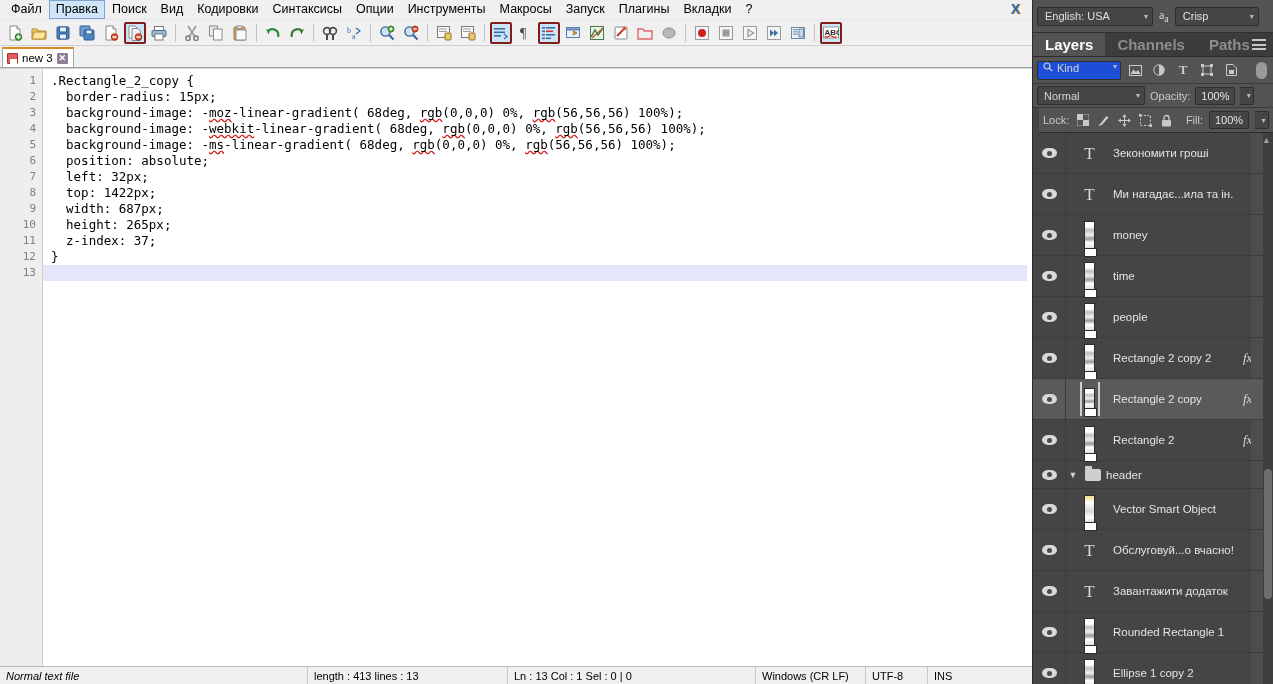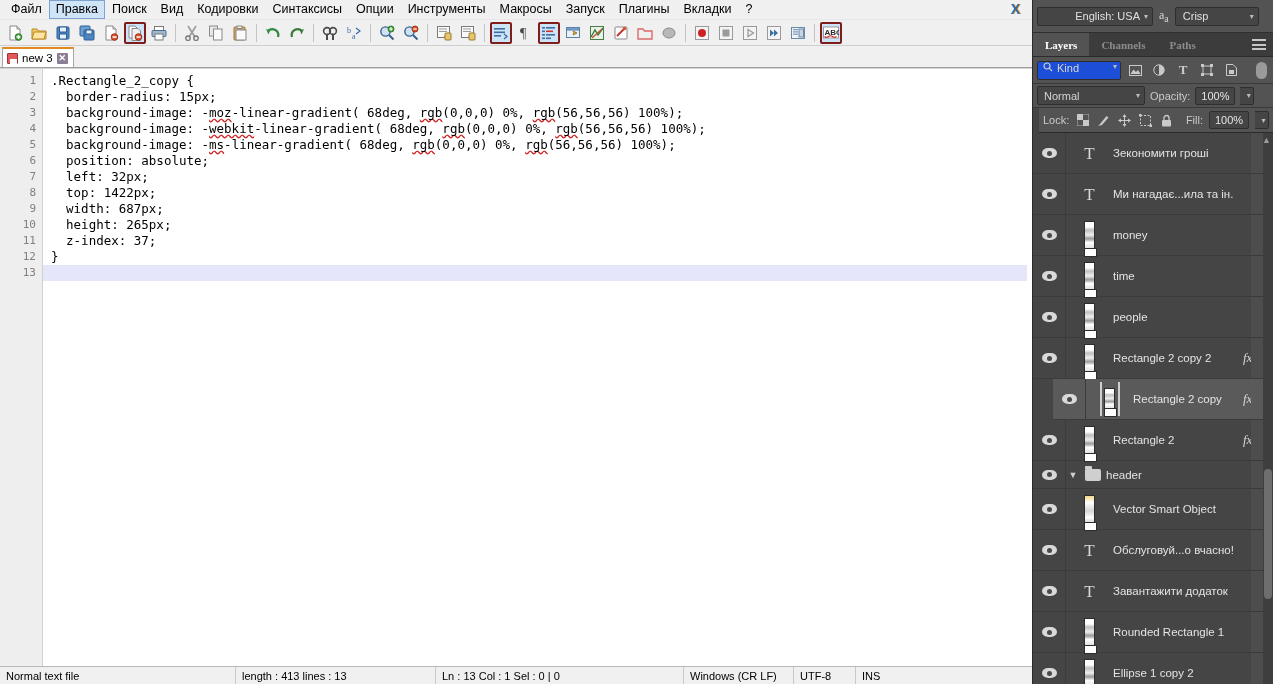--- a/index.html
+++ b/index.html
@@ -166,21 +166,21 @@
     display: flex; align-items: center;
     font-size: 11px; color: #000;
     overflow: hidden;
   }
   .sb-cell {
     height: 18px; line-height: 18px;
     padding: 0 6px;
     border-right: 1px solid #c8c8c8;
     white-space: nowrap; overflow: hidden;
   }
-  .sb-c1 { width: 236px; }
+  .sb-c1 { width: 308px; font-style: italic; }
   .sb-c2 { width: 200px; }
   .sb-c3 { width: 248px; }
   .sb-c4 { width: 110px; }
   .sb-c5 { width: 62px; }
   .sb-c6 { width: 40px; border-right: none; }
 
   
   #ps {
     position: absolute; right: 0; top: 0;
     width: 241px; height: 684px;
@@ -203,39 +203,38 @@
     background: #454545;
     border: 1px solid #2e2e2e;
     border-radius: 2px;
     display: flex; align-items: center;
     justify-content: space-between;
     padding: 0 4px 0 7px;
     color: #e0e0e0;
     font-size: 11px;
     cursor: pointer;
   }
-  .w-lang { width: 116px; justify-content: flex-end; }
+  .w-lang { width: 116px; }
   .w-crisp { width: 84px; }
   .caret { font-size: 8px; color: #bbb; margin-left: 4px; }
   .aa-ico { font-size: 12px; color: #d8d8d8; font-family: "Liberation Serif", serif; }
 
   .ps-tabs {
     height: 24px;
     background: #3c3c3c;
     display: flex; align-items: stretch;
     border-bottom: 1px solid #2b2b2b;
     position: relative;
   }
   .ps-tab {
     padding: 0 12px;
     display: flex; align-items: center;
-    font-size: 11px; font-weight: bold;
+    font-size: 15px; font-weight: bold;
     color: #8d8d8d;
     cursor: pointer;
-    font-family: Liberation Serif, serif;
   }
   .ps-tab.active {
     background: #535353;
     color: #ffffff;
   }
   .ps-menu-ico {
     position: absolute; right: 7px; top: 6px;
     width: 14px; height: 11px;
     display: flex; flex-direction: column; justify-content: space-between;
     cursor: pointer;
@@ -321,21 +320,21 @@
     overflow: hidden;
     position: relative;
   }
   .layer-row {
     height: 41px;
     display: flex; align-items: center;
     border-bottom: 1px solid #3b3b3b;
     cursor: pointer;
     position: relative;
   }
-  .layer-row.selected { background: #5a5a5a; margin-left: 20px; }
+  .layer-row.selected { background: #5a5a5a; }
   .layer-row.group { height: 28px; }
   .eye-cell {
     width: 33px; height: 100%;
     display: flex; align-items: center; justify-content: center;
     border-right: 1px solid #3b3b3b;
     cursor: pointer;
   }
   .eye {
     width: 15px; height: 10px;
     border-radius: 50% / 60%;

